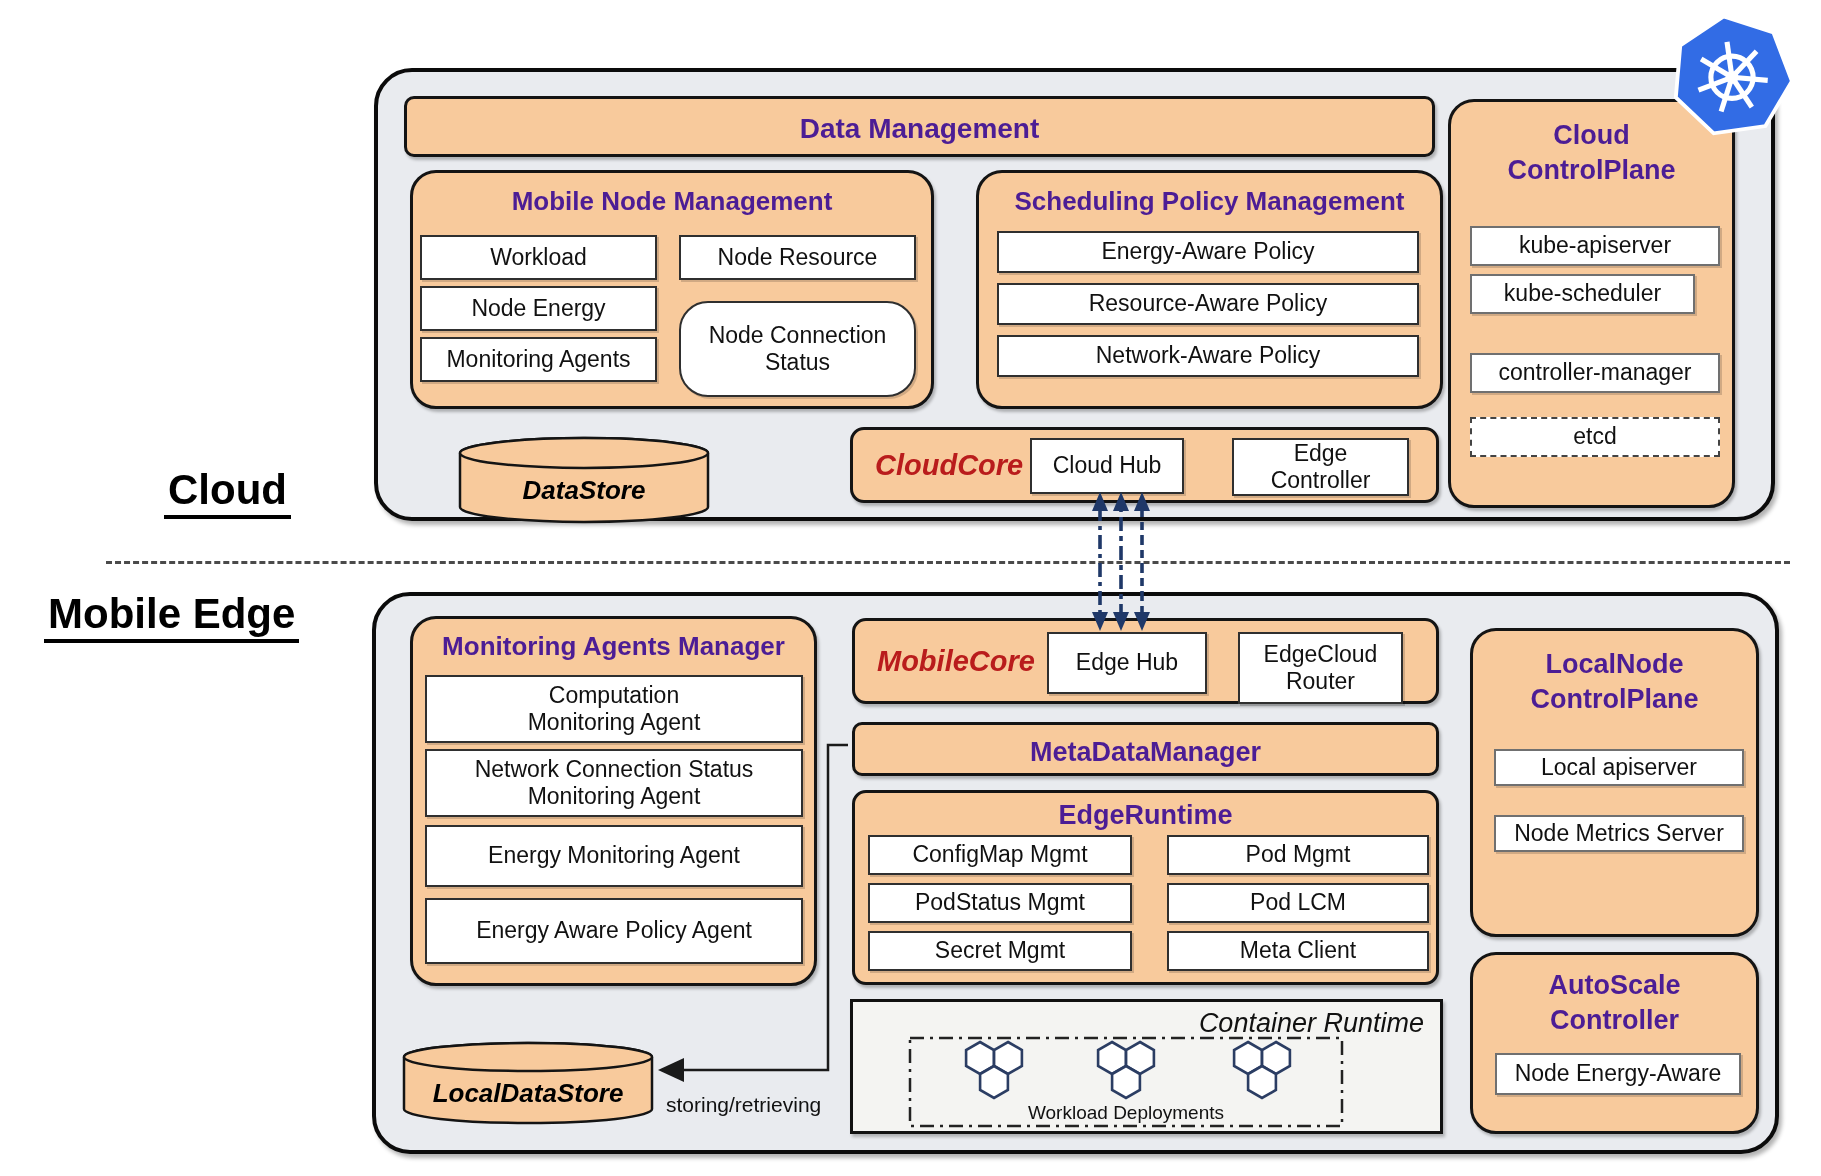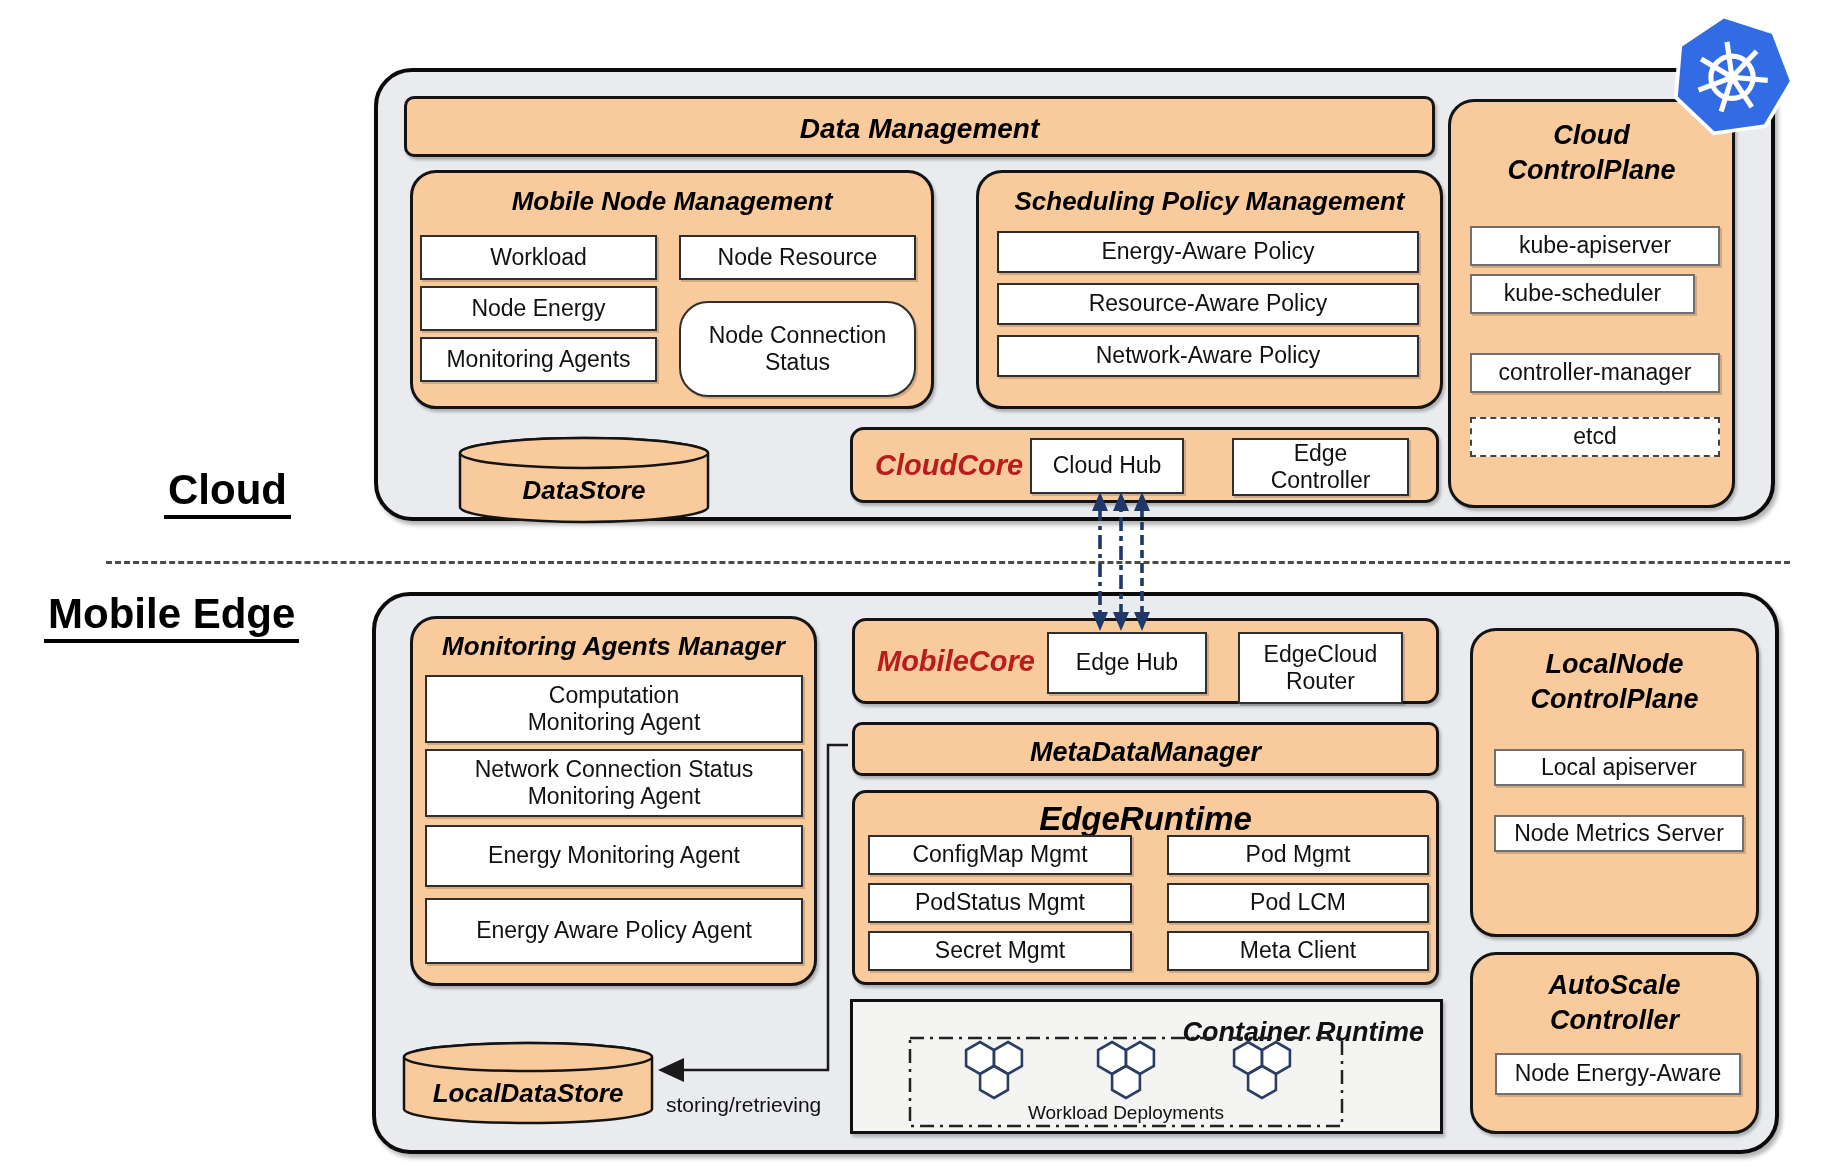--- a/index.html
+++ b/index.html
@@ -16,21 +16,21 @@
   }
   .orange{
     position:absolute;box-sizing:border-box;background:#F8CA9C;
     border:3px solid #141414;box-shadow:2px 3px 3px rgba(0,0,0,.25);
   }
   .rbig{border-radius:26px;}
   .rbar{border-radius:10px;}
   .rmid{border-radius:14px;}
   .title{
     position:absolute;box-sizing:border-box;left:0;right:0;text-align:center;
-    font-weight:bold;font-style:italic;color:#000000;white-space:pre-line;line-height:1.28;
+    font-weight:bold;color:#4c1d95;white-space:pre-line;line-height:1.28;
   }
   .white{
     position:absolute;box-sizing:border-box;background:#fff;border:2px solid #2f2f2f;
     display:flex;align-items:center;justify-content:center;text-align:center;
     font-size:23px;line-height:1.18;white-space:pre-line;
     box-shadow:2px 2px 0 rgba(0,0,0,.16);
   }
   .white.thin{border:2px solid #707070;}
   .white.dashed{border:2px dashed #444;box-shadow:none;}
   .corelabel{
@@ -124,31 +124,31 @@
       <div class="white" style="left:192px;top:11px;width:160px;height:62px;">Edge Hub</div>
       <div class="white" style="left:383px;top:11px;width:165px;height:72px;">EdgeCloud
 Router</div>
     </div>
 
     <div class="orange rbar" style="left:476px;top:126px;width:587px;height:54px;">
       <div class="title" style="top:10px;font-size:27px;">MetaDataManager</div>
     </div>
 
     <div class="orange rmid" style="left:476px;top:194px;width:587px;height:195px;">
-      <div class="title" style="top:5px;font-size:33px;text-align:center;">EdgeRuntime</div>
+      <div class="title" style="top:5px;font-size:27px;text-align:center;">EdgeRuntime</div>
       <div class="white" style="left:13px;top:42px;width:264px;height:40px;">ConfigMap Mgmt</div>
       <div class="white" style="left:13px;top:90px;width:264px;height:40px;">PodStatus Mgmt</div>
       <div class="white" style="left:13px;top:138px;width:264px;height:40px;">Secret Mgmt</div>
       <div class="white" style="left:312px;top:42px;width:262px;height:40px;">Pod Mgmt</div>
       <div class="white" style="left:312px;top:90px;width:262px;height:40px;">Pod LCM</div>
       <div class="white" style="left:312px;top:138px;width:262px;height:40px;">Meta Client</div>
     </div>
 
     <div class="abs" style="left:474px;top:403px;width:593px;height:135px;background:#F4F4F2;border:3px solid #111;box-shadow:2px 3px 3px rgba(0,0,0,.25);">
-      <div class="abs" style="right:16px;top:15px;font-weight:bold;font-style:italic;font-size:27px;text-align:center;">Container Runtime</div>
+      <div class="abs" style="right:16px;top:6px;font-weight:normal;font-style:italic;font-size:27px;text-align:center;">Container Runtime</div>
       <svg class="abs" style="left:55px;top:34px;" width="436" height="92" viewBox="0 0 436 92">
         <rect x="2" y="2" width="432" height="88" fill="none" stroke="#222" stroke-width="2.5" stroke-dasharray="14 6 3 6"></rect>
         <g stroke="#2B3D63" stroke-width="2.6" fill="#ffffff">
           <g transform="translate(86,30)">
             <polygon points="-14,-24 -0.1,-16 -0.1,0 -14,8 -27.9,0 -27.9,-16"></polygon>
             <polygon points="14,-24 27.9,-16 27.9,0 14,8 0.1,0 0.1,-16"></polygon>
             <polygon points="0,0 13.9,8 13.9,24 0,32 -13.9,24 -13.9,8"></polygon>
           </g>
           <g transform="translate(218,30)">
             <polygon points="-14,-24 -0.1,-16 -0.1,0 -14,8 -27.9,0 -27.9,-16"></polygon>

